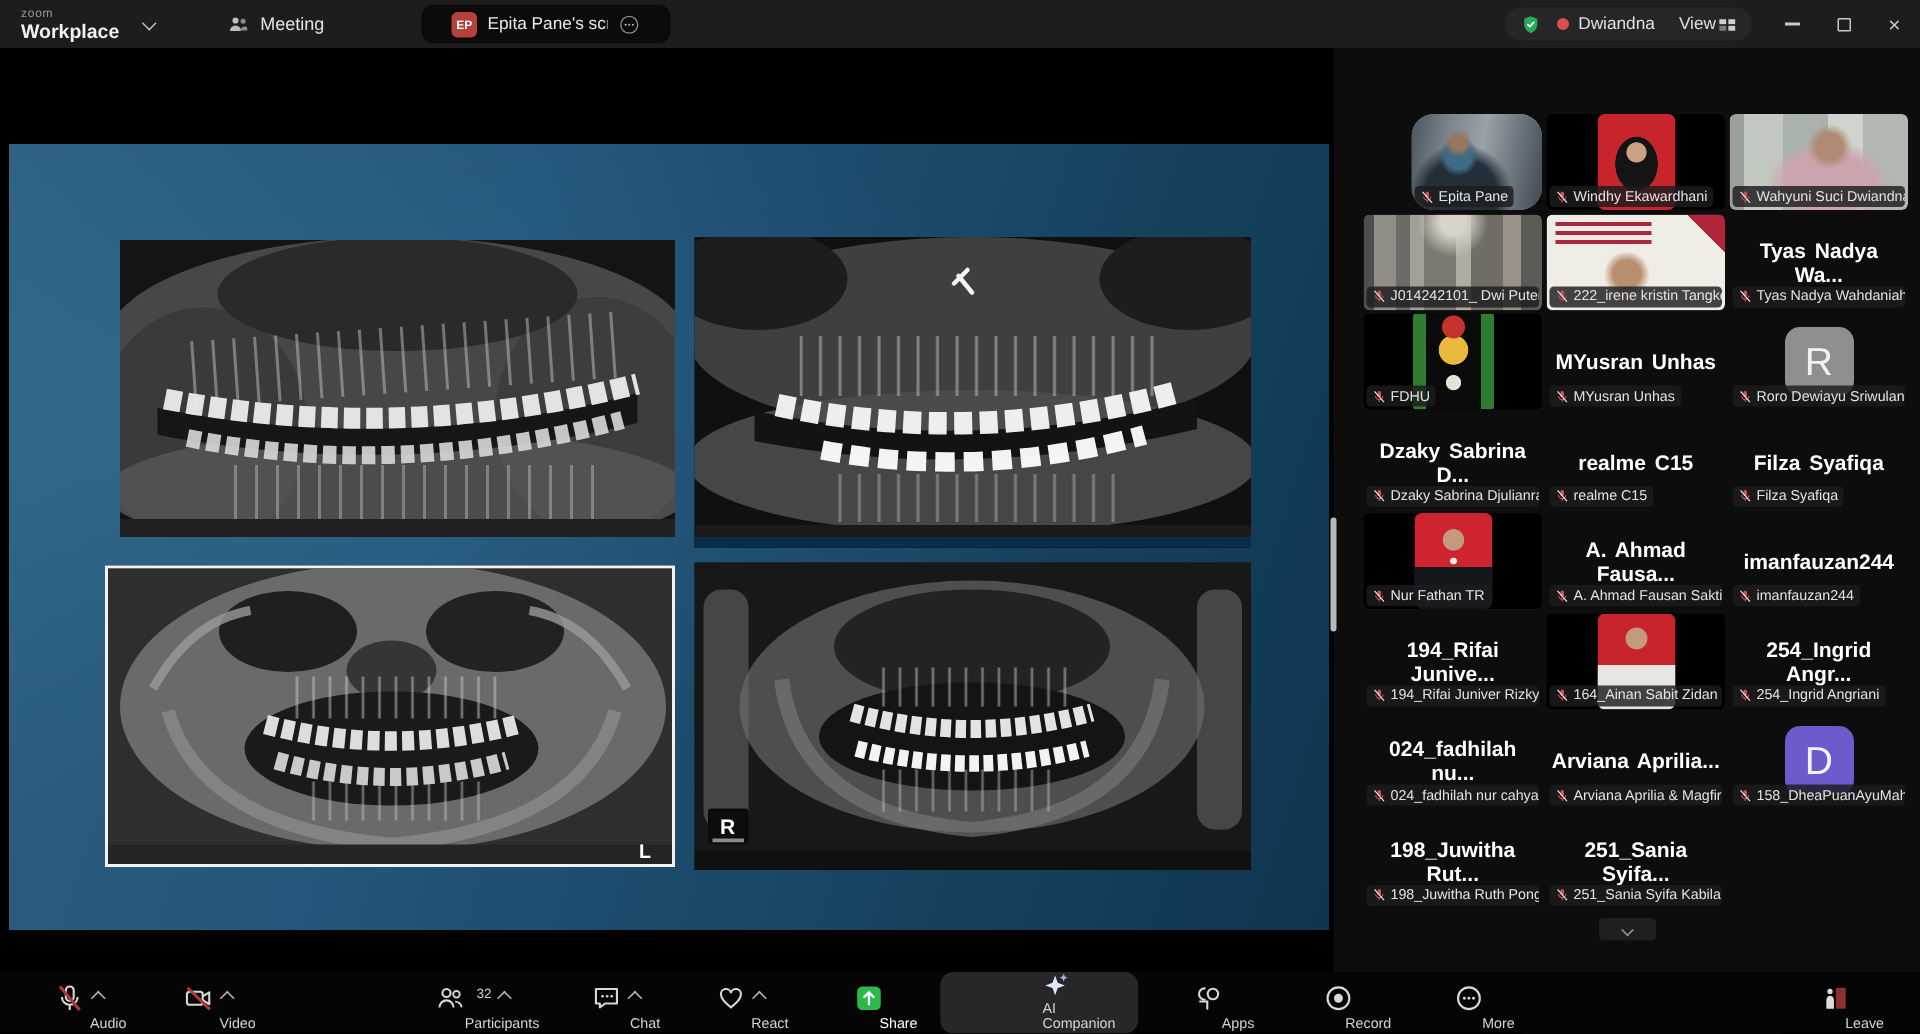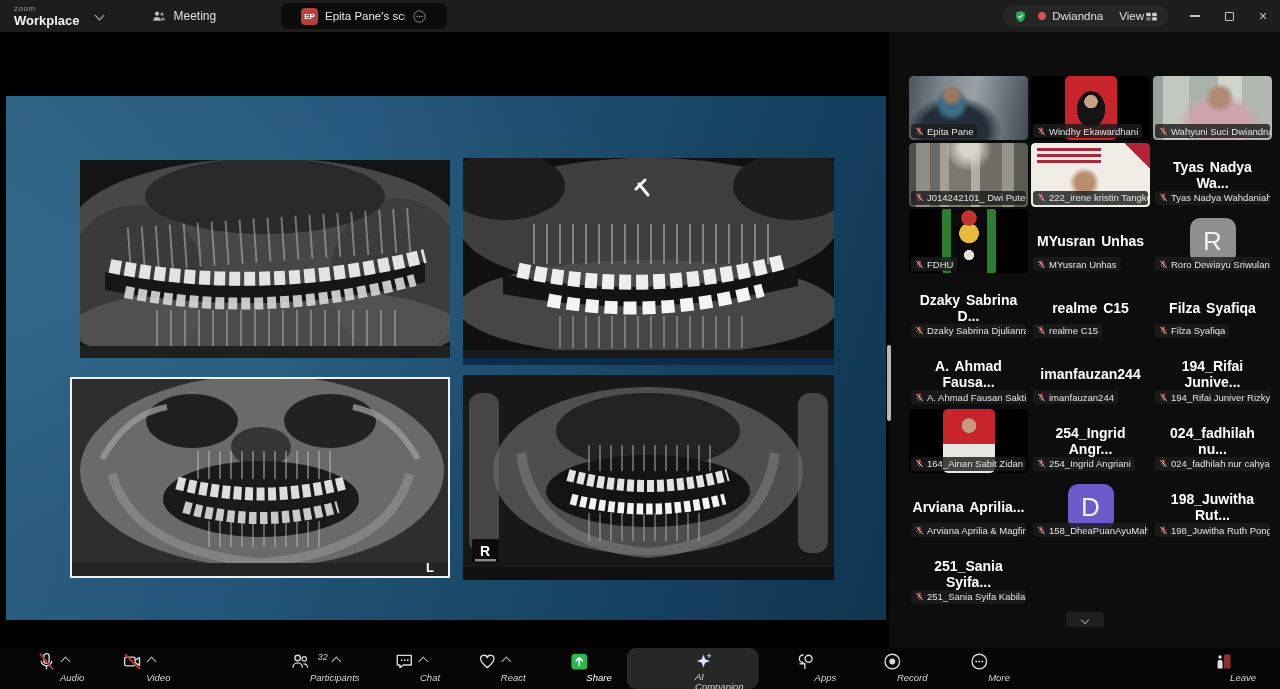--- a/index.html
+++ b/index.html
@@ -46,21 +46,21 @@
   .xr-tr{left:457px;top:62px;width:371px;height:207px;}
   .xr-bl{left:64px;top:281px;width:380px;height:201px;border:2px solid #f2f2f2;}
   .xr-br{left:457px;top:279px;width:371px;height:205px;}
   .gallery-scrollbar{position:absolute;left:887px;top:313px;width:4px;height:76px;background:#b9b9b9;border-radius:2px;z-index:5;}
 
   
   .panel{position:relative;flex:1;background:#0d0d0d;}
   .grid{position:absolute;left:20px;top:44px;display:grid;grid-template-columns:repeat(3,119px);
         grid-auto-rows:64px;column-gap:3px;row-gap:2.5px;}
   .tile{position:relative;border-radius:4px;overflow:hidden;background:#0d0d0d;}
-  .tile--active{box-shadow:inset 0 0 0 2px #57c06e;border-radius:5px;}
+  .tile--active{box-shadow:inset 0 0 0 2px #57c06e;border-radius:15px;margin-left:32px;}
   .media{position:absolute;inset:0;border-radius:4px;}
   .media--dark{background:#000;display:flex;justify-content:center;}
   .photo{width:52px;height:100%;border-radius:5px;}
   .media--epita{background:
      radial-gradient(circle at 36% 30%, #97775f 0 7%, transparent 13%),
      radial-gradient(circle at 36% 44%, #3e6b85 0 13%, transparent 20%),
      radial-gradient(ellipse at 38% 85%, #232e38 0 32%, transparent 45%),
      linear-gradient(100deg,#4a545c 0%,#7d8790 28%,#9aa2a8 52%,#67717a 78%,#414a52 100%);}
   .media--wahyuni{background:
      radial-gradient(circle at 56% 34%, #b08a74 0 11%, transparent 19%),
@@ -104,22 +104,22 @@
               display:inline-flex;align-items:center;gap:3px;background:rgba(28,28,28,.82);
               border-radius:3px;padding:0 4px;font-size:9.5px;color:#e3e3e3;white-space:nowrap;overflow:hidden;}
   .mic-sm{width:9px;height:9px;flex:0 0 auto;}
   .gallery-more{position:absolute;left:50%;transform:translateX(-50%);top:580px;width:38px;height:15px;
                 background:#1f1f1f;border-radius:3px;display:flex;align-items:center;justify-content:center;}
   .gallery-more .chev{width:6px;height:6px;border-color:#9a9a9a;}
 
   
   .toolbar{position:absolute;bottom:0;left:0;right:0;height:41px;background:#050505;
            display:flex;align-items:center;}
-  .tool{display:flex;flex-direction:column;align-items:center;justify-content:flex-start;gap:1px;
-        height:41px;padding:2px 6px;min-width:46px;font-style:italic;}
+  .tool{display:flex;flex-direction:column;align-items:center;justify-content:flex-end;gap:1px;
+        height:41px;padding:2px 6px;min-width:46px;}
   .tool-label{font-size:9.5px;color:#d6d6d6;line-height:1;margin-left:40px;}
   .tool-iconrow{display:flex;align-items:flex-start;gap:5px;height:22px;align-items:center;}
   .tool svg{display:block;}
   .left-zone{display:flex;align-items:center;padding-left:14px;gap:10px;}
   .center-zone{position:absolute;left:50%;top:0;transform:translateX(-50%);height:41px;
                display:flex;align-items:center;gap:10px;}
   .right-zone{margin-left:auto;padding-right:18px;}
   .count{font-size:9px;color:#cfcfcf;margin-left:2px;margin-top:-8px;}
   .tool--highlight{background:#272727;border-radius:9px;padding-left:28px;}
   .tool-chev{padding:3px;}
@@ -459,20 +459,35 @@
       <svg class="mic-sm" viewBox="0 0 12 12">
         <rect x="4.4" y="0.8" width="3.2" height="5.6" rx="1.6" fill="#d05050"></rect>
         <path d="M2.8 5.4a3.2 3.2 0 0 0 6.4 0" fill="none" stroke="#d05050" stroke-width="1"></path>
         <line x1="6" y1="8.6" x2="6" y2="10.6" stroke="#d05050" stroke-width="1"></line>
         <line x1="1.8" y1="1.2" x2="10.2" y2="10.8" stroke="#e9ebee" stroke-width="1.1"></line>
       </svg>
       <span class="tile-label-text">Filza Syafiqa</span>
     </div>
   </div>
           <div class="tile">
+    <div class="media media--dark">
+      <div class="photo photo--fathan"></div>
+    </div>
+
+    <div class="tile-label">
+      <svg class="mic-sm" viewBox="0 0 12 12">
+        <rect x="4.4" y="0.8" width="3.2" height="5.6" rx="1.6" fill="#d05050"></rect>
+        <path d="M2.8 5.4a3.2 3.2 0 0 0 6.4 0" fill="none" stroke="#d05050" stroke-width="1"></path>
+        <line x1="6" y1="8.6" x2="6" y2="10.6" stroke="#d05050" stroke-width="1"></line>
+        <line x1="1.8" y1="1.2" x2="10.2" y2="10.8" stroke="#e9ebee" stroke-width="1.1"></line>
+      </svg>
+      <span class="tile-label-text">Nur Fathan TR</span>
+    </div>
+  </div>
+          <div class="tile">
 
     <div class="tile-center">A. Ahmad Fausa...</div>
 
     <div class="tile-label">
       <svg class="mic-sm" viewBox="0 0 12 12">
         <rect x="4.4" y="0.8" width="3.2" height="5.6" rx="1.6" fill="#d05050"></rect>
         <path d="M2.8 5.4a3.2 3.2 0 0 0 6.4 0" fill="none" stroke="#d05050" stroke-width="1"></path>
         <line x1="6" y1="8.6" x2="6" y2="10.6" stroke="#d05050" stroke-width="1"></line>
         <line x1="1.8" y1="1.2" x2="10.2" y2="10.8" stroke="#e9ebee" stroke-width="1.1"></line>
       </svg>

